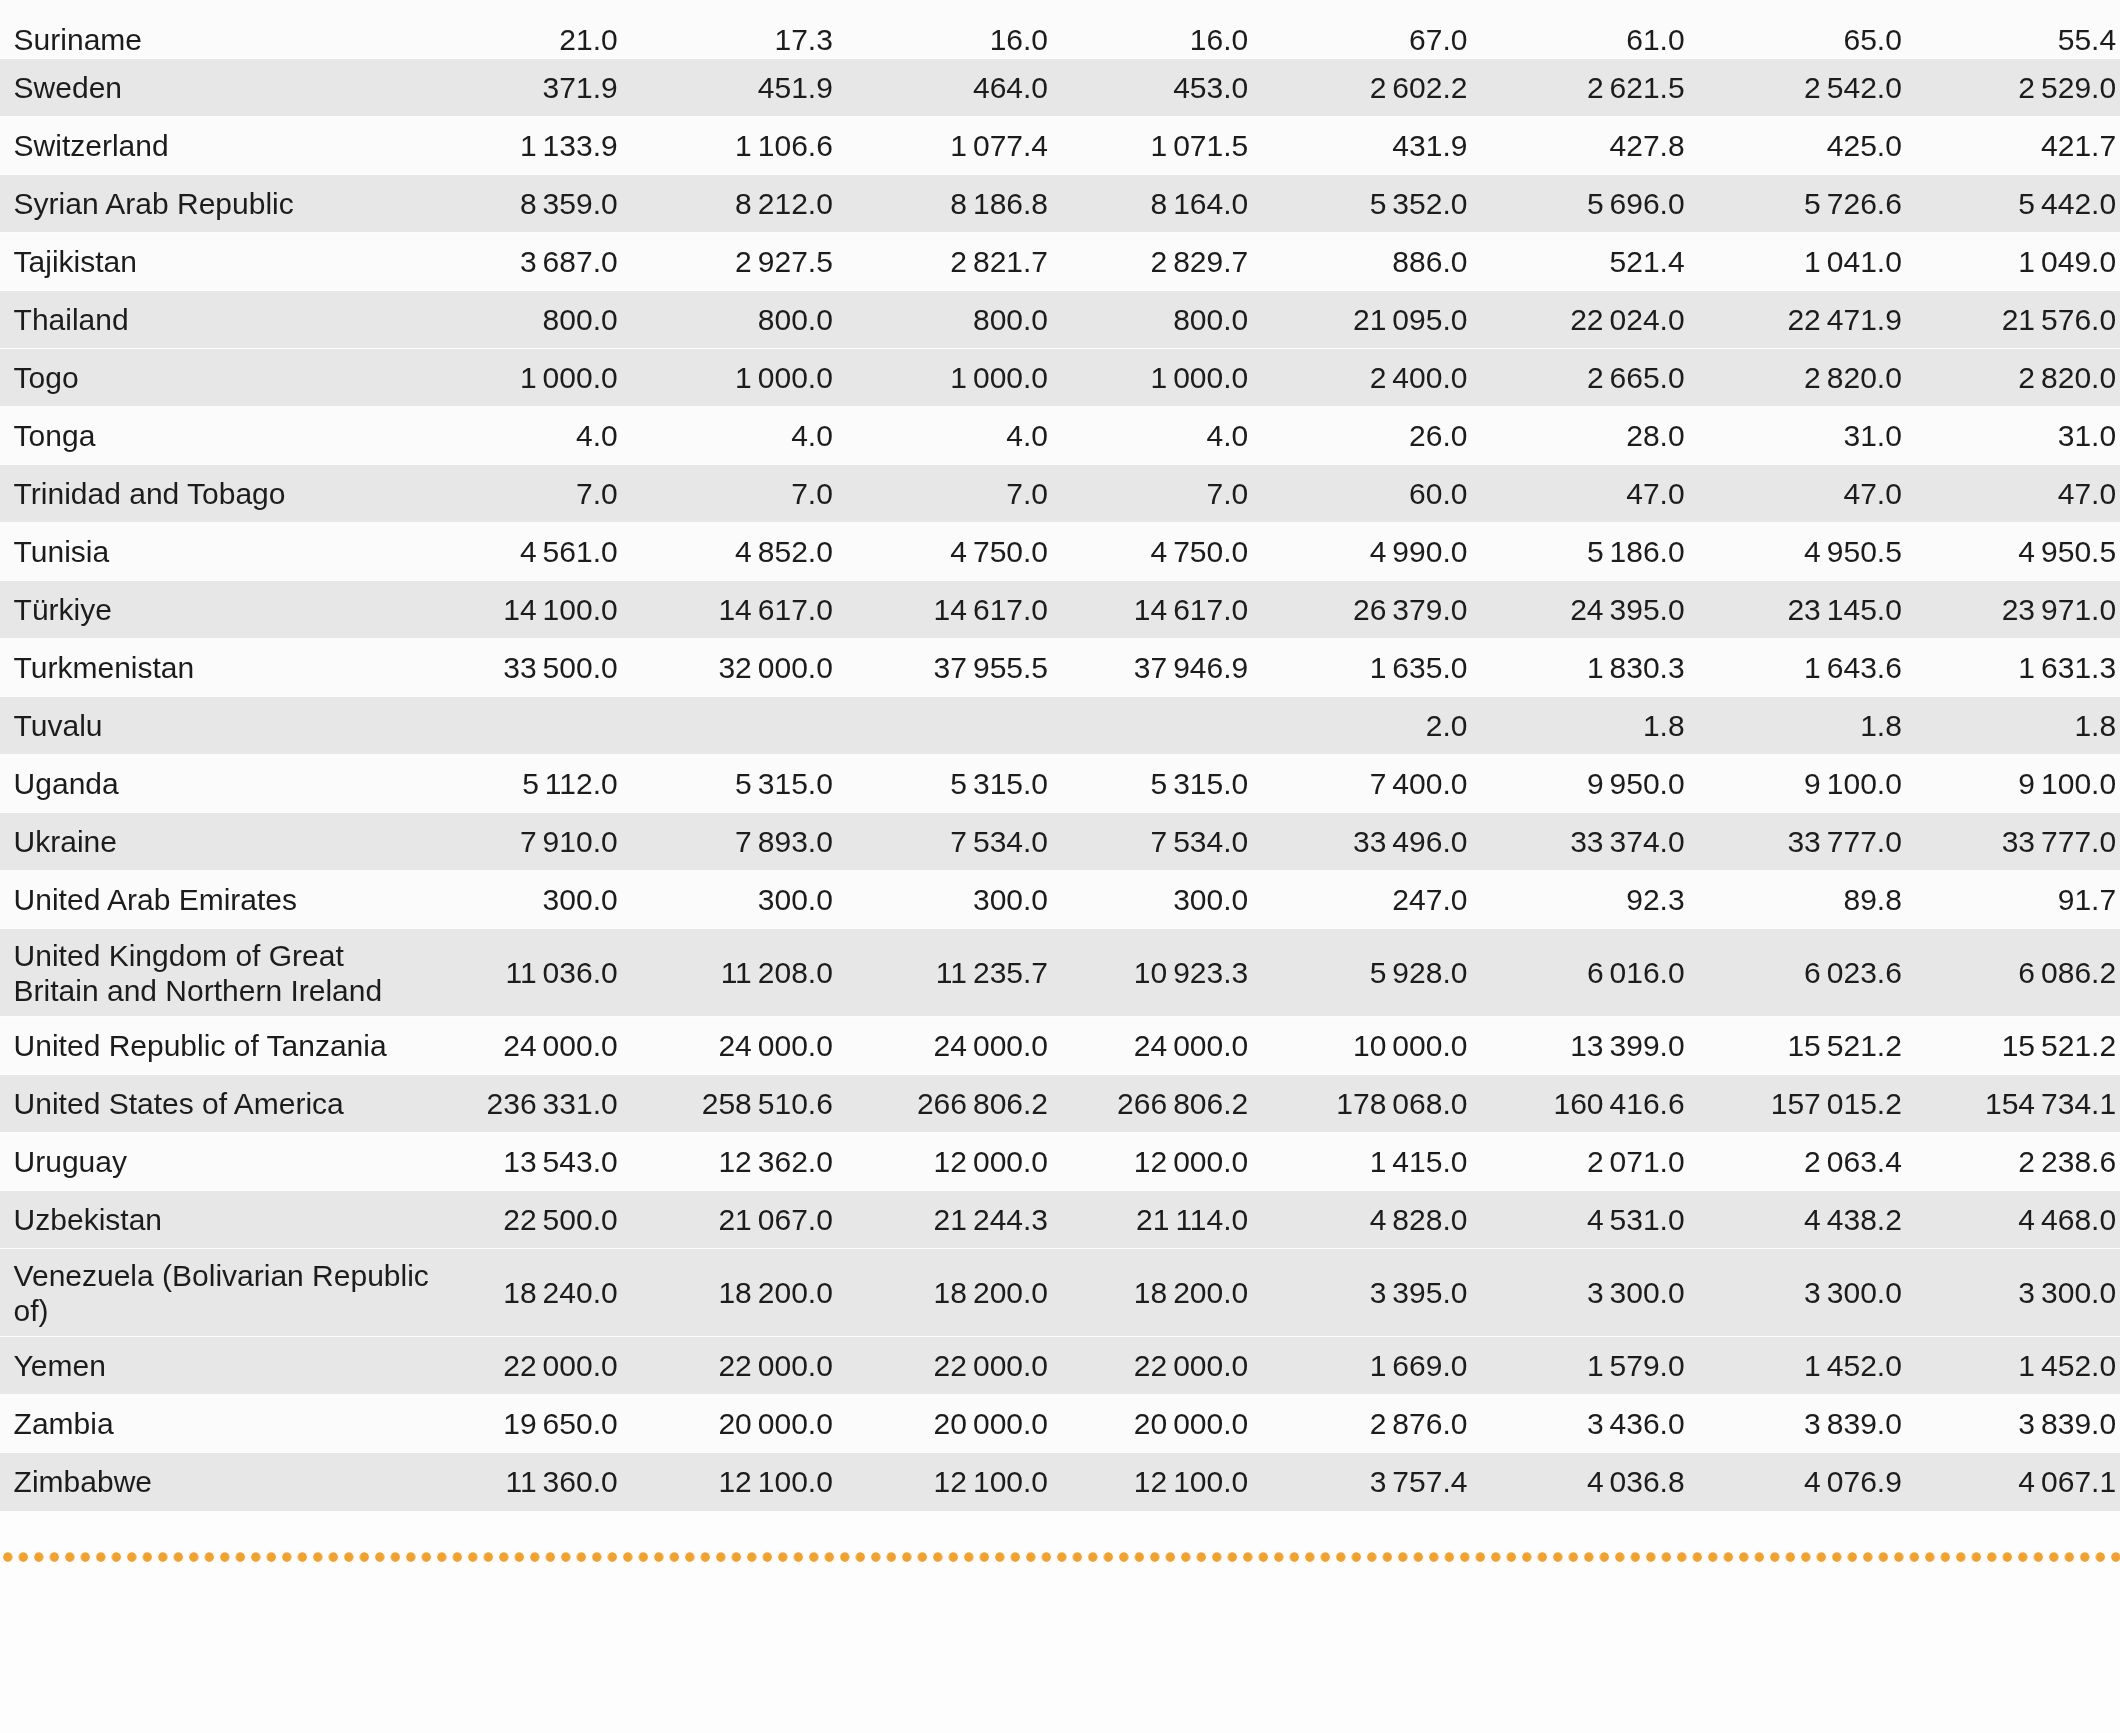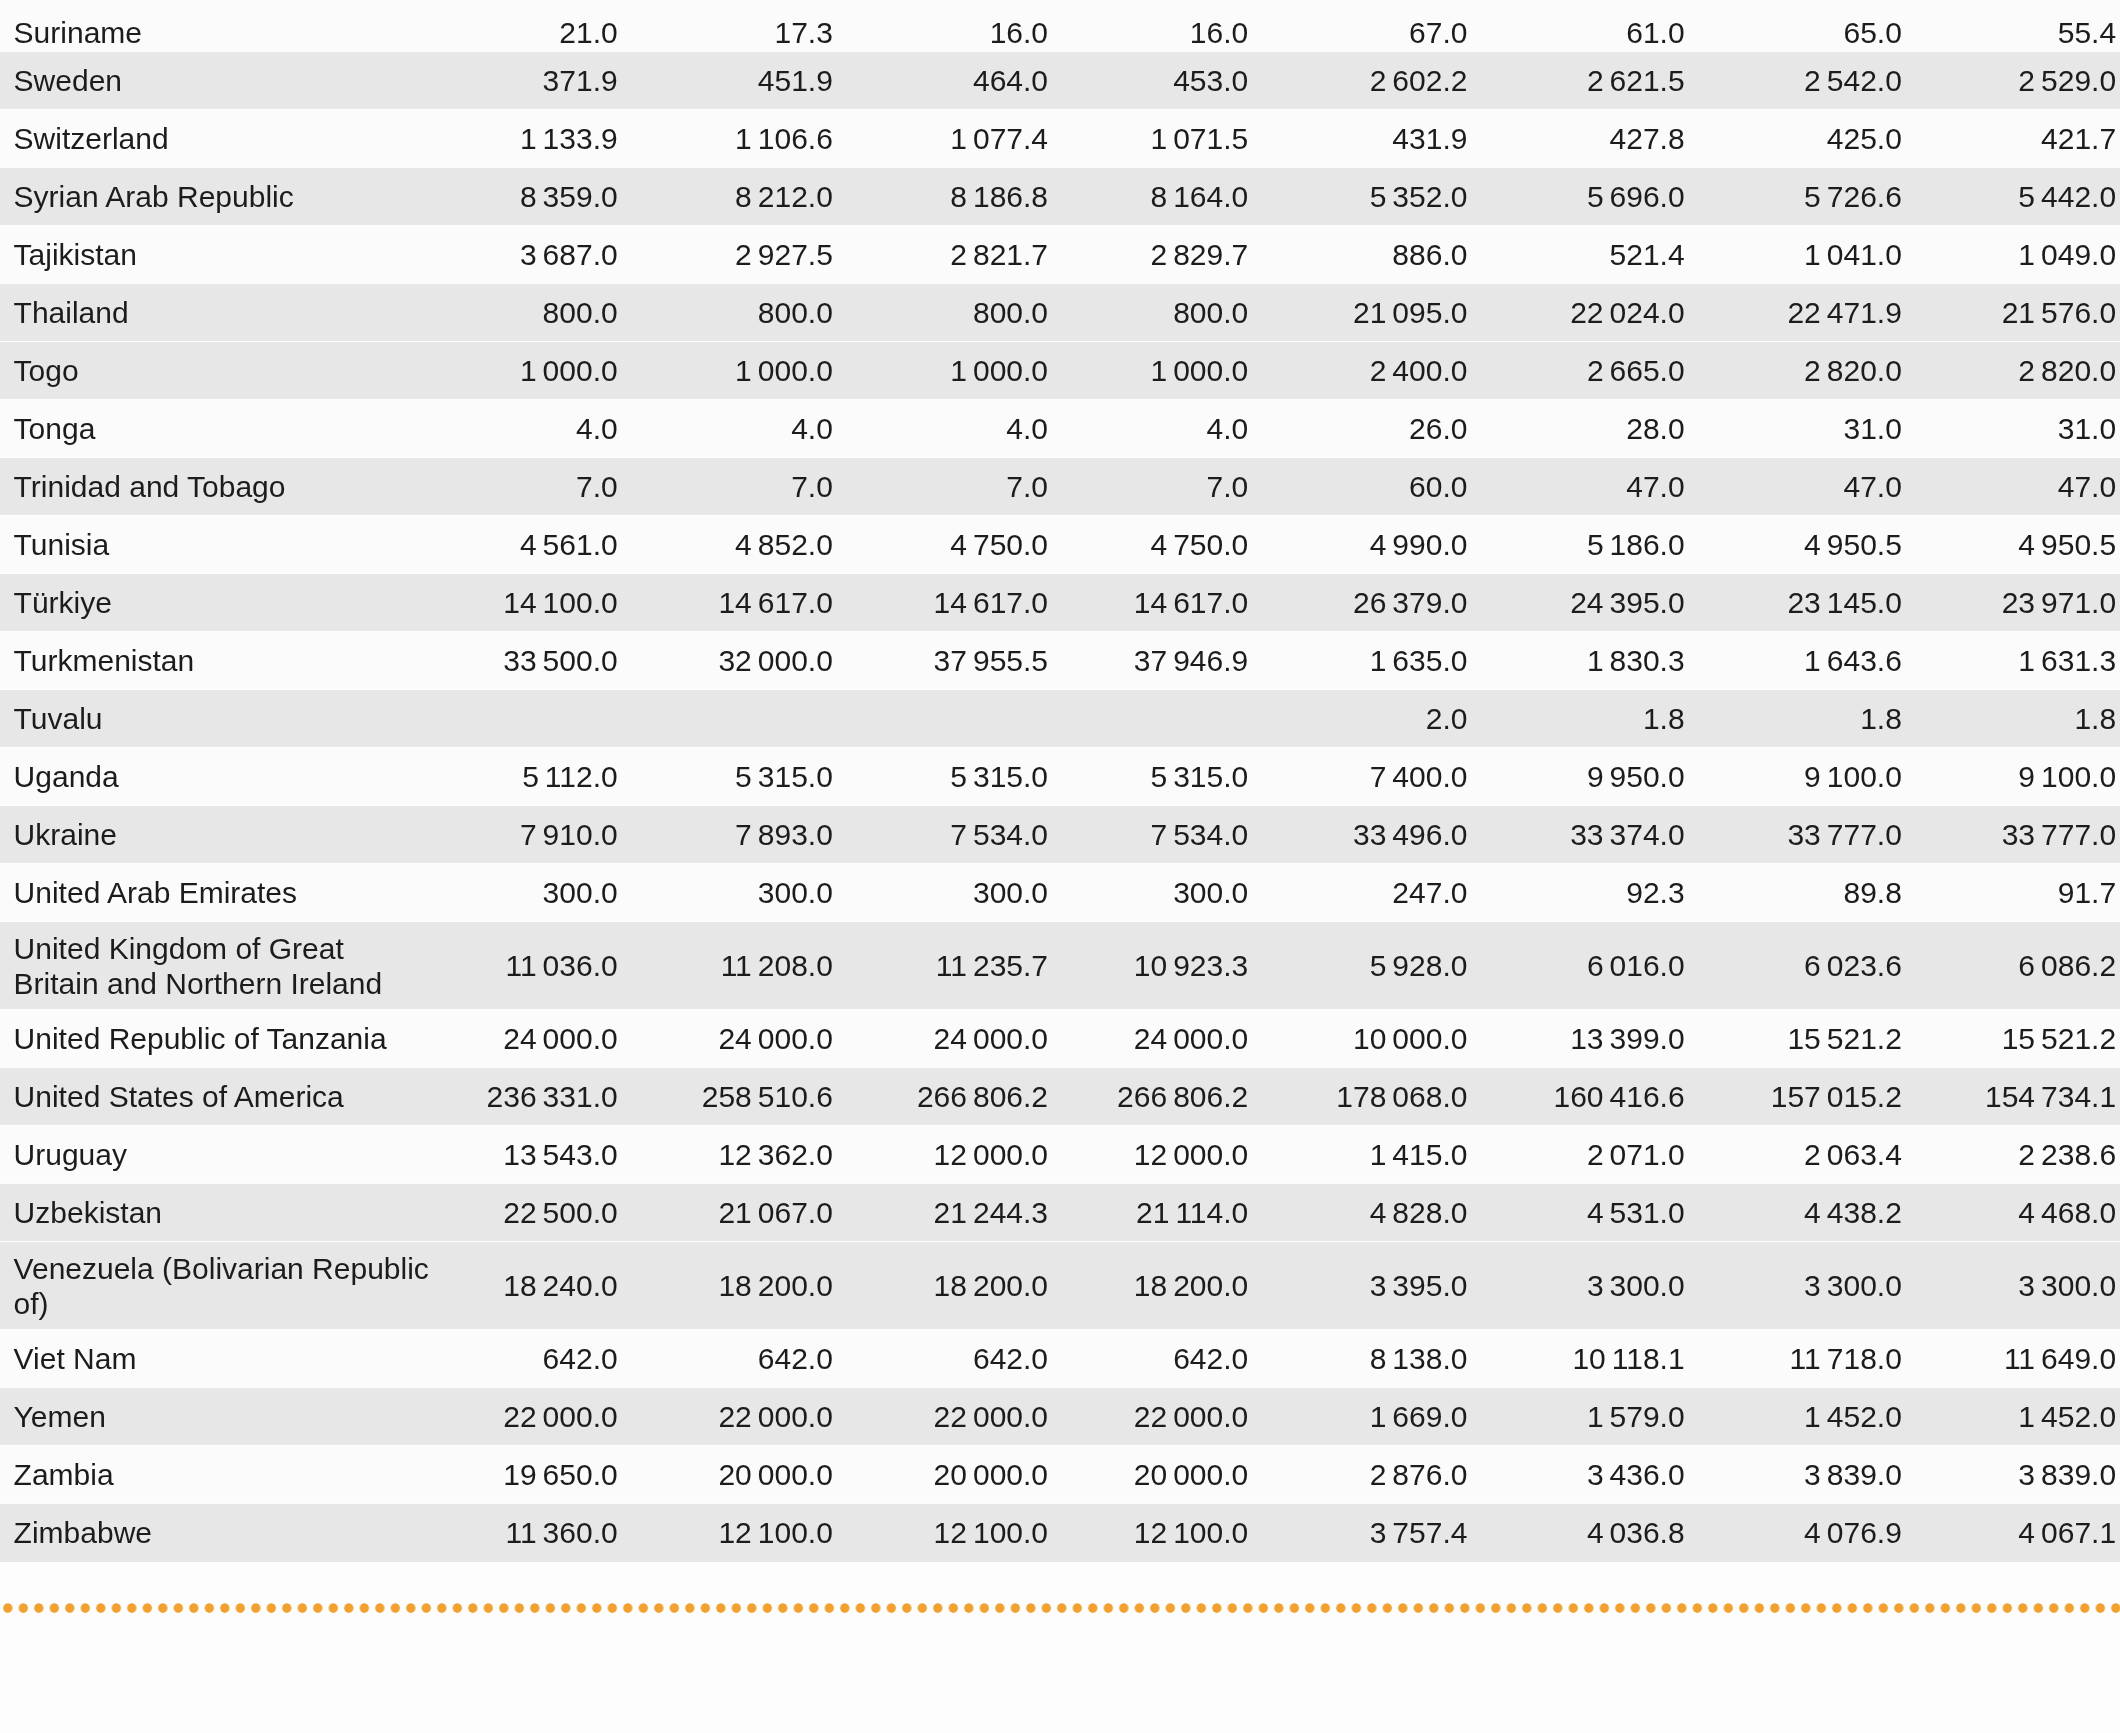--- a/index.html
+++ b/index.html
@@ -26,21 +26,21 @@
     vertical-align: middle;
     font-size: 30px;
     color: var(--text);
     overflow: hidden;
   }
   tr.row { height: 58px; background: var(--row-plain); }
   tr.row.first { height: 49px; }
   tr.row.tall { height: 88px; }
   tr.row.shaded { background: var(--row-shaded); }
   tr.row:not(.first) td { border-top: 1.9px solid var(--page-bg); }
-  tr.row.first td { padding-top: 15px; }
+  tr.row.first td { padding-top: 22px; }
   td.country {
     text-align: left;
     padding-left: 13.6px;
     padding-right: 7.8px;
     white-space: pre-line;
     line-height: 1.18;
   }
   td.num {
     text-align: right;
     padding-right: 3.9px;
@@ -308,31 +308,20 @@
 of)</td>
     <td class="num">18 240.0</td>
     <td class="num">18 200.0</td>
     <td class="num">18 200.0</td>
     <td class="num">18 200.0</td>
     <td class="num">3 395.0</td>
     <td class="num">3 300.0</td>
     <td class="num">3 300.0</td>
     <td class="num">3 300.0</td>
   </tr>
-      <tr class="row">
-    <td class="country">Viet Nam</td>
-    <td class="num">642.0</td>
-    <td class="num">642.0</td>
-    <td class="num">642.0</td>
-    <td class="num">642.0</td>
-    <td class="num">8 138.0</td>
-    <td class="num">10 118.1</td>
-    <td class="num">11 718.0</td>
-    <td class="num">11 649.0</td>
-  </tr>
       <tr class="row shaded">
     <td class="country">Yemen</td>
     <td class="num">22 000.0</td>
     <td class="num">22 000.0</td>
     <td class="num">22 000.0</td>
     <td class="num">22 000.0</td>
     <td class="num">1 669.0</td>
     <td class="num">1 579.0</td>
     <td class="num">1 452.0</td>
     <td class="num">1 452.0</td>

